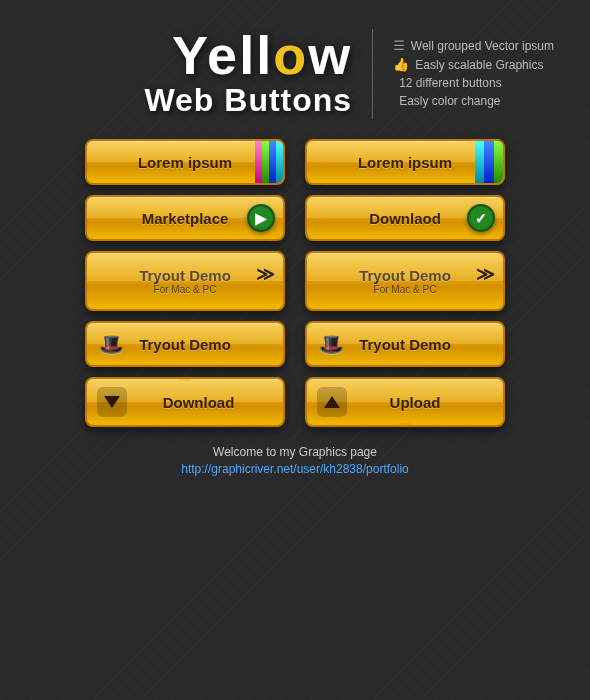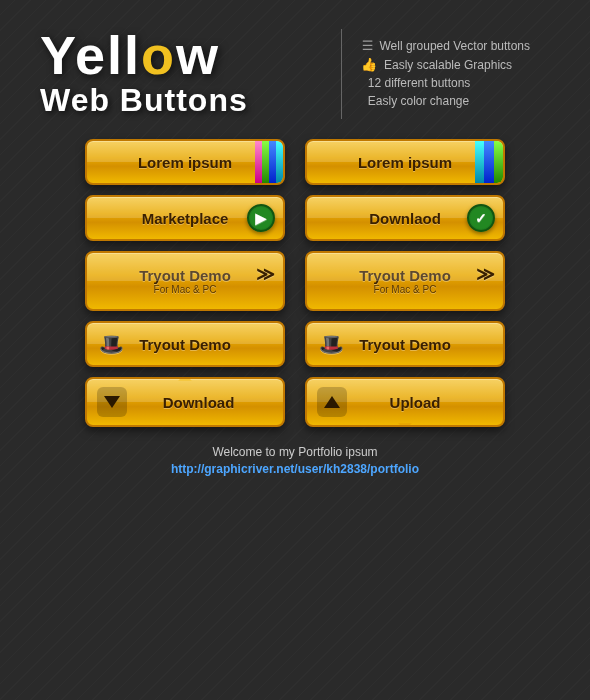--- a/index.html
+++ b/index.html
@@ -16,21 +16,22 @@
       );
       font-family: Arial, sans-serif;
       overflow: hidden;
       position: relative;
     }
 
     
     .header {
       display: flex;
       align-items: flex-start;
-      padding: 28px 60px 10px 40px;
+      padding: 28px 36px 10px 40px;
+      text-align: right;
     }
     .title-section {
       flex: 1;
     }
     .title-yellow {
       font-size: 54px;
       font-weight: bold;
       color: white;
       text-shadow: 2px 2px 8px rgba(0,0,0,0.7);
       letter-spacing: 2px;
@@ -276,21 +277,20 @@
       margin-top: 8px;
     }
     .footer-text {
       color: #ccc;
       font-size: 12px;
     }
     .footer-link {
       color: #4da6ff;
       font-size: 12px;
       text-decoration: none;
-      font-weight: bold;
     }
 
     
     .btn-yellow::before {
       content: '';
       position: absolute;
       top: 0;
       left: 0;
       right: 0;
       height: 50%;
@@ -316,21 +316,21 @@
   <div class="title-section">
     <div class="title-yellow">
       Yell<span>o</span>w
     </div>
     <div class="title-sub">Web Buttons</div>
   </div>
   <div class="divider-line"></div>
   <div class="features">
     <div class="feat-item">
       <span class="feat-icon">☰</span>
-      <span>Well grouped Vector buttons</span>
+      <span>Well grouped Vector ipsum</span>
     </div>
     <div class="feat-item">
       <span class="feat-icon">👍</span>
       <span>Easly scalable Graphics</span>
     </div>
     <div class="feat-item">
       <span class="feat-icon"> </span>
       <span>12 different buttons</span>
     </div>
     <div class="feat-item">
@@ -415,15 +415,15 @@
         <div class="triangle-up"></div>
       </div>
       <span class="btn-label-center" style="margin-left:20px;">Upload</span>
     </div>
   </div>
 
 
 </div>
 
 <div class="footer">
-  <div class="footer-text">Welcome to my Portfolio ipsum</div>
+  <div class="footer-text">Welcome to my Graphics page</div>
   <a class="footer-link" href="#">http://graphicriver.net/user/kh2838/portfolio</a>
 </div>
 
 </body></html>

